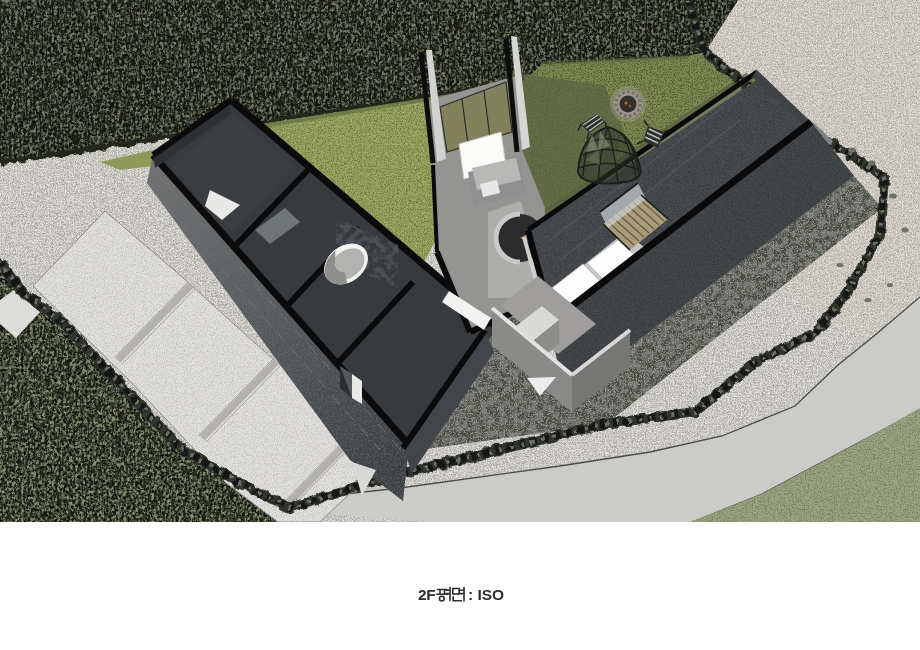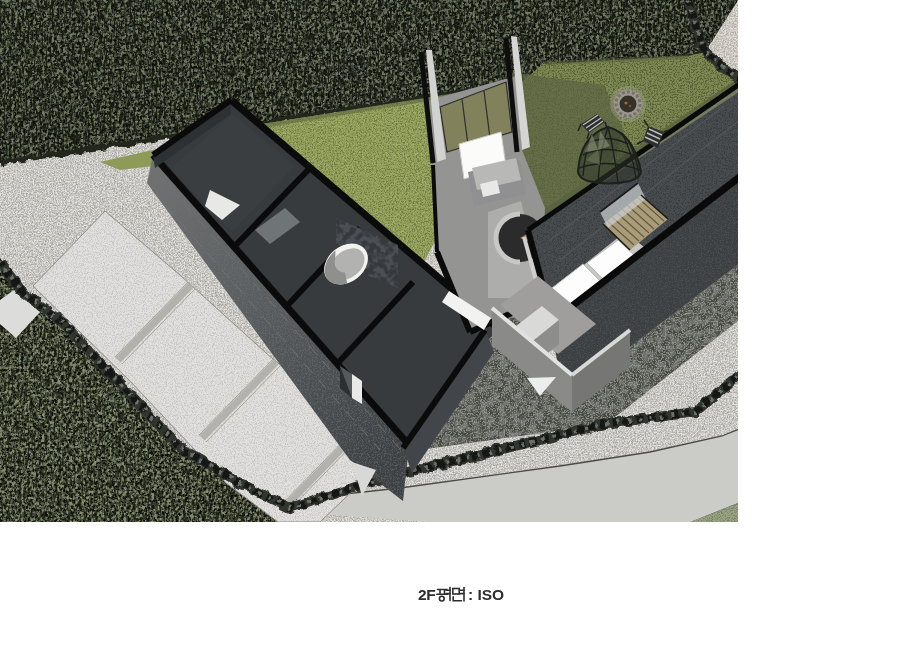--- a/index.html
+++ b/index.html
@@ -1,16 +1,16 @@
 <!DOCTYPE html>
 <html><head>
 <meta charset="utf-8">
 <style>
   html,body{margin:0;padding:0;background:#ffffff;}
-  .page{position:relative;width:738px;height:650px;background:#ffffff;overflow:hidden;
+  .page{position:relative;width:920px;height:650px;background:#ffffff;overflow:hidden;
         font-family:"Liberation Sans", sans-serif;text-align:right;}
 </style>
 </head>
 <body>
 <div class="page">
 <svg width="920" height="650" viewBox="0 0 920 650" xmlns="http://www.w3.org/2000/svg">
 <defs>
   <linearGradient id="wwall" x1="153" y1="155" x2="409" y2="445" gradientUnits="userSpaceOnUse">
     <stop offset="0" stop-color="#727272"></stop>
     <stop offset="0.45" stop-color="#595d5f"></stop>

